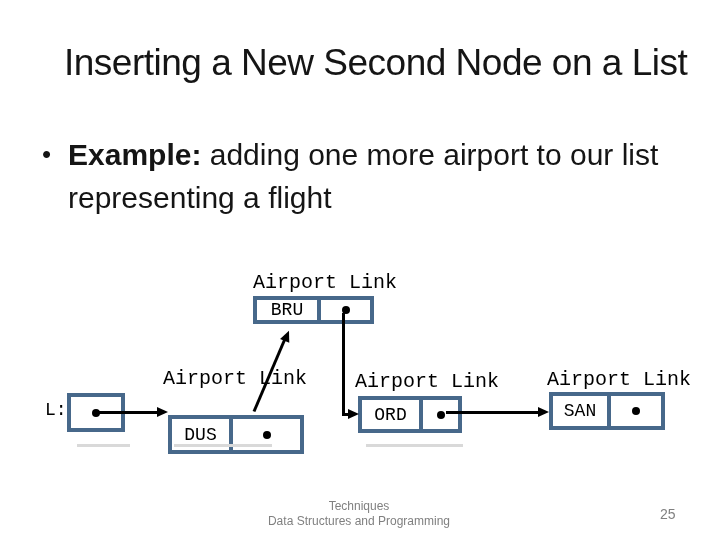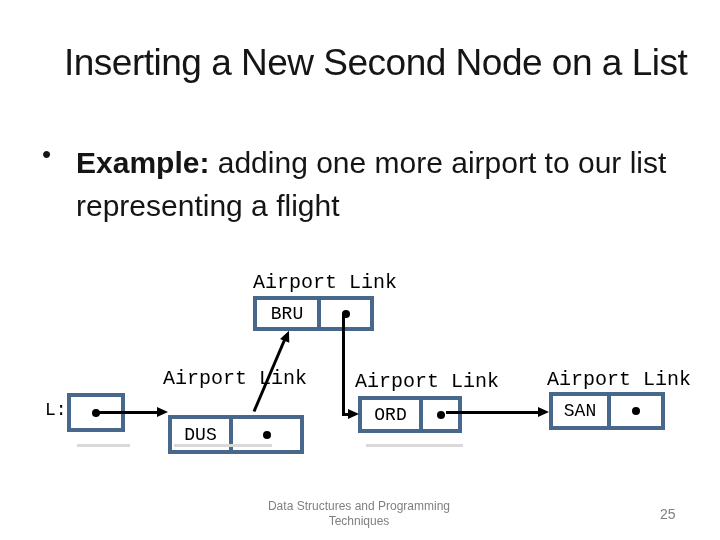--- a/index.html
+++ b/index.html
@@ -7,21 +7,21 @@
     position:relative;width:720px;height:540px;background:#ffffff;overflow:hidden;
     font-family:"Liberation Sans","DejaVu Sans",sans-serif;color:#111;
   }
   .title{
     position:absolute;left:48px;top:28px;margin:16px;
     font-size:37px;font-weight:400;letter-spacing:-0.5px;line-height:1.05;color:#151515;
     white-space:nowrap;
   }
   .bullet{position:absolute;left:42px;top:133px;display:flex;align-items:flex-start;}
   .bullet .marker{flex:0 0 26px;font-size:26px;line-height:43px;color:#151515;}
-  .bullet .bullet-text{margin:8px;width:625px;font-size:30px;line-height:43px;color:#151515;}
+  .bullet .bullet-text{margin:0;width:625px;font-size:30px;line-height:43px;color:#151515;}
   .bullet .bullet-text b{font-weight:700;}
 
   
   .mono{font-family:"Liberation Mono","DejaVu Sans Mono",monospace;color:#000;}
   .node-header{position:absolute;font-size:20px;line-height:14px;white-space:nowrap;}
   .node-box{
     position:absolute;box-sizing:border-box;border:4px solid #47688a;background:#fff;
     display:flex;align-items:stretch;
   }
   .cell{display:flex;align-items:center;justify-content:center;}
@@ -57,21 +57,21 @@
 
   <h1 class="title">Inserting a New Second Node on a List</h1>
 
   <div class="bullet">
     <span class="marker">•</span>
     <p class="bullet-text"><b>Example:</b> <span>adding one more airport to our list representing a flight</span></p>
   </div>
 
   
   <div class="node-header mono" style="left:253px;top:276px">Airport Link</div>
-  <div class="node-box" style="left:253px;top:296px;width:121px;height:35px">
+  <div class="node-box" style="left:253px;top:296px;width:121px;height:28px">
     <div class="cell value mono" style="width:60px">BRU</div>
     <div class="cell link">
       <span class="dot"></span>
     </div>
   </div>
 
   
   <div class="ptr-label mono" style="left:45px;top:401px">L:</div>
   <div class="node-box" style="left:67px;top:393px;width:58px;height:39px">
     <div class="cell link">
@@ -129,18 +129,18 @@
     <div class="hline" style="left:446px;top:411px;width:93px"></div>
     <div class="head-right" style="left:538px;top:407px"></div>
   </div>
 
   
   <div class="shadow" style="left:77px;top:444px;width:53px"></div>
   <div class="shadow" style="left:174px;top:444px;width:98px"></div>
   <div class="shadow" style="left:366px;top:444px;width:97px"></div>
 
   <div class="footer">
+    <div>Techniques</div>
     <div>Data Structures and Programming</div>
-    <div>Techniques</div>
   </div>
   <div class="pagenum">25</div>
 
 </div>
 
 </body></html>

